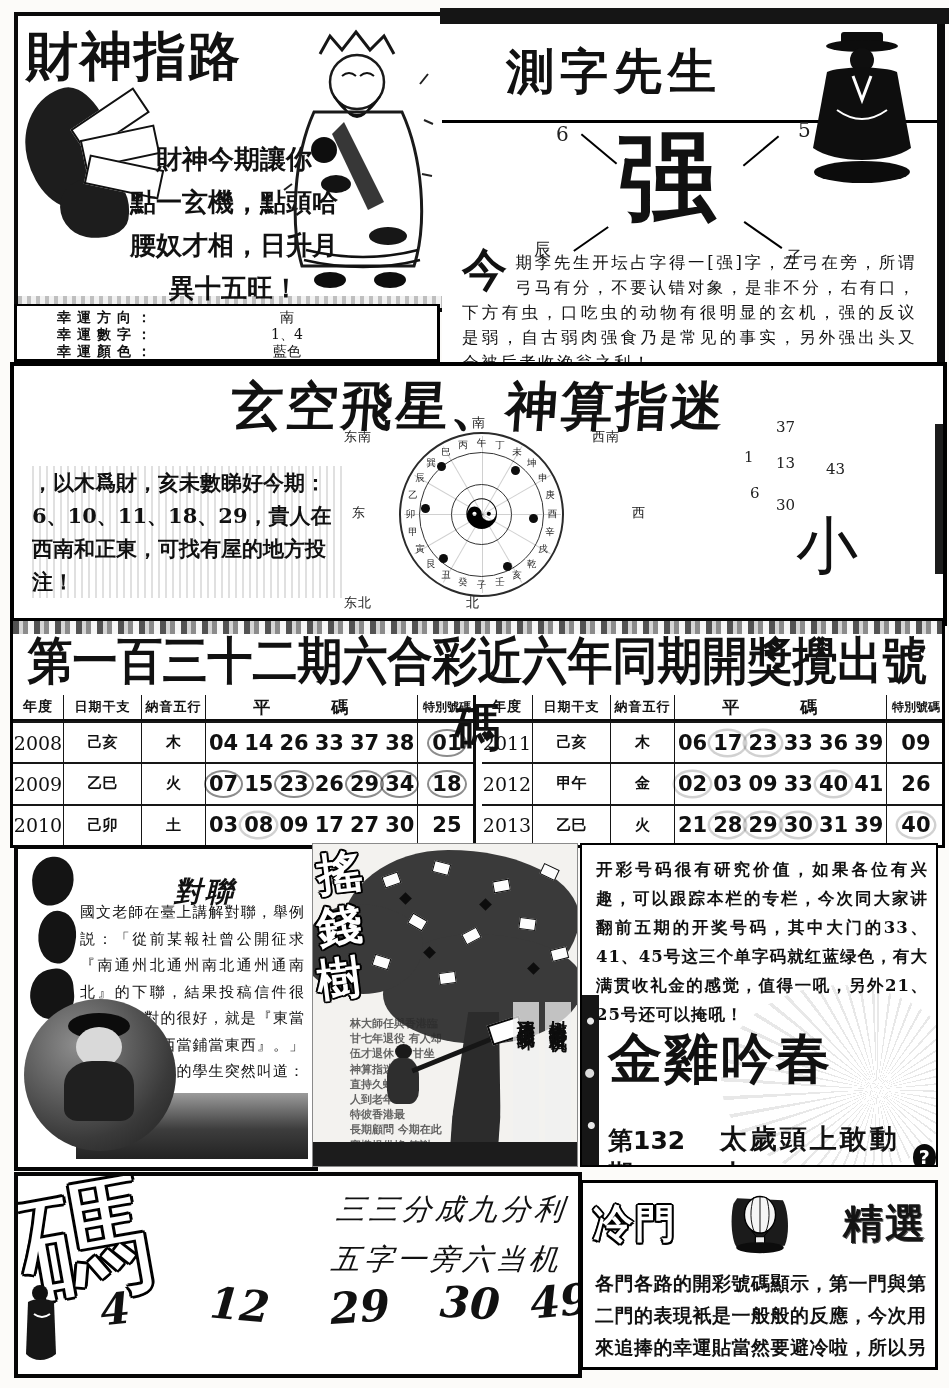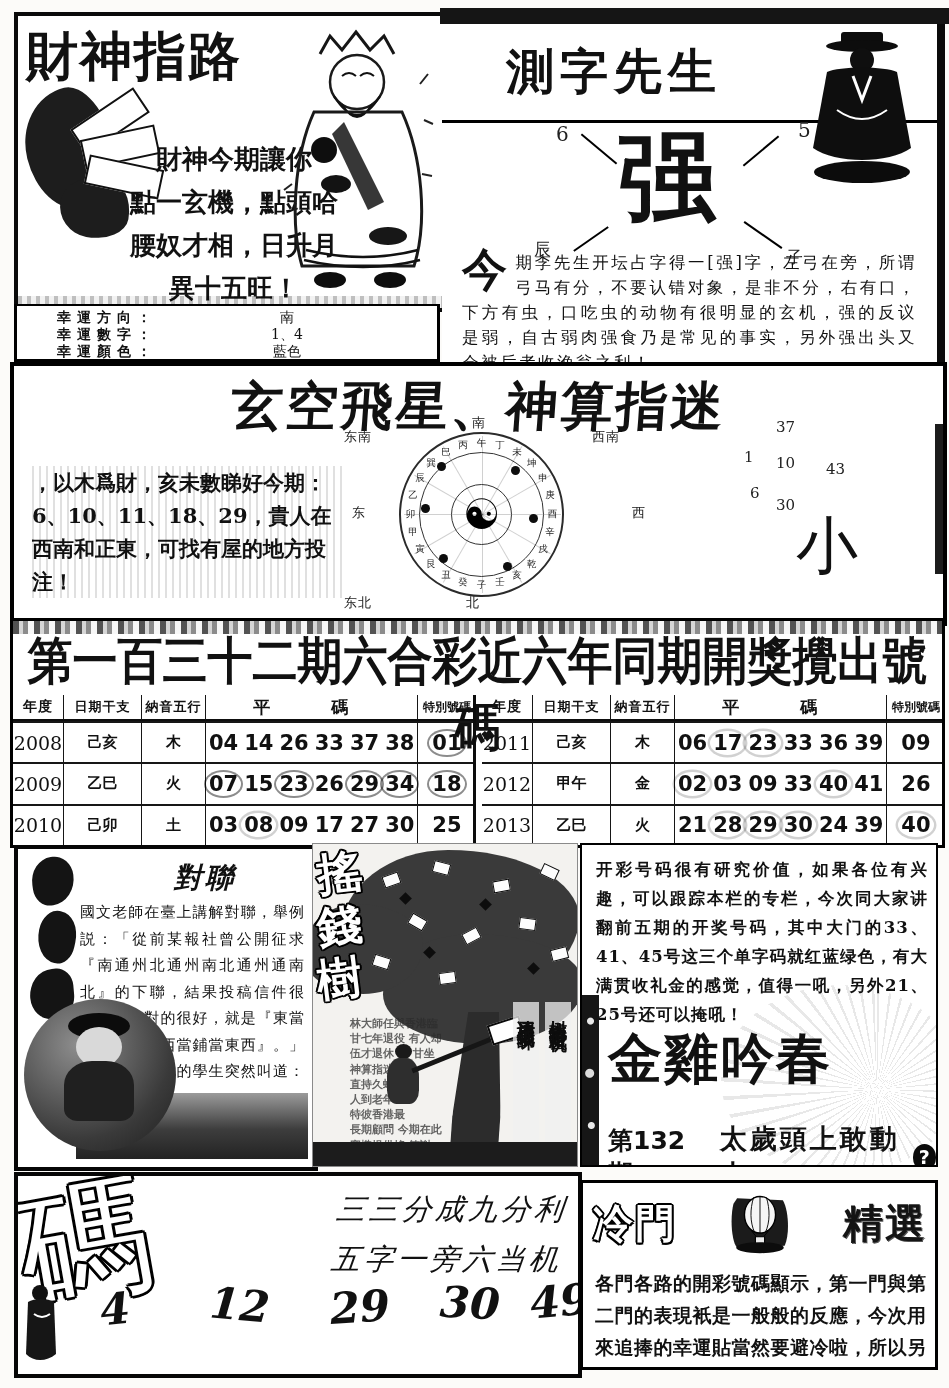--- a/index.html
+++ b/index.html
@@ -75,21 +75,21 @@
   .bl{border-left:1.5px solid #161616;}
   .tc.year{font-size:19px;font-family:"DejaVu Serif",serif;}
   .tc.gz,.tc.el{font-size:15px;font-weight:700;}
   .tc.num,.tc.sp{font-size:21px;font-weight:700;}
   .tc.num i,.tc.sp i{font-style:normal;display:inline-block;padding:0 3px;border-radius:50%;}
   .tc .c{box-shadow:0 0 0 2px rgba(0,0,0,.45);}
   .tc .cf{box-shadow:0 0 0 2.5px rgba(0,0,0,.18);}
 
   
   .p-dl{left:14px;top:845px;width:296px;height:318px;border:4px solid #060606;background:#fff;overflow:hidden;}
-  .dl-title{left:156px;top:10px;font-size:28px;font-weight:900;font-style:italic;letter-spacing:3px;}
+  .dl-title{left:156px;top:24px;font-size:28px;font-weight:900;font-style:italic;letter-spacing:3px;}
   .dl-body{left:62px;top:50px;width:224px;height:186px;font-size:15px;line-height:26.5px;
      font-family:"DejaVu Serif",serif;text-align:justify;overflow:hidden;}
   .ink{position:absolute;background:#141414;}
   .dl-photo{left:6px;top:150px;width:152px;height:152px;border-radius:50%;
      background:radial-gradient(circle at 35% 30%,#8d8d8d,#3a3a3a 65%,#1e1e1e);overflow:hidden;}
   .dl-photo .face{position:absolute;left:52px;top:28px;width:46px;height:40px;border-radius:50%;background:#d9d9d9;}
   .dl-photo .hair{position:absolute;left:44px;top:14px;width:62px;height:26px;border-radius:50%;background:#0c0c0c;}
   .dl-photo .shirt{position:absolute;left:40px;top:62px;width:70px;height:60px;border-radius:40% 40% 20% 20%;background:#202020;}
   .dl-field{left:58px;top:244px;width:232px;height:66px;background:linear-gradient(180deg,#9b9b9b,#3d3d3d 55%,#232323);}
 
@@ -282,21 +282,21 @@
     <span class="abs dir" style="left:618px;top:138px;">西</span>
     <span class="abs dir" style="left:550px;top:212px;margin-top:44px;">西北</span>
     <span class="abs dir" style="left:452px;top:228px;">北</span>
     <span class="abs dir" style="left:330px;top:228px;">东北</span>
     <span class="abs dir" style="left:338px;top:138px;">东</span>
     <span class="abs dir" style="left:330px;top:62px;">东南</span>
 
     <div class="abs xk-nums">
       <span style="left:62px;top:6px;">37</span>
       <span style="left:30px;top:36px;">1</span>
-      <span style="left:62px;top:42px;">10</span>
+      <span style="left:62px;top:42px;">13</span>
       <span style="left:112px;top:48px;">43</span>
       <span style="left:36px;top:72px;">6</span>
       <span style="left:62px;top:84px;">30</span>
     </div>
     <span class="abs xk-small">小</span>
     <div class="abs xk-blotch"></div>
   </div>
 
   <div class="abs p-table">
     <div class="abs tb-title">第一百三十二期六合彩近六年同期開獎攪出號碼</div>
@@ -452,21 +452,21 @@
       <div class="tc num">
           <i class="cf">28</i>
         </div>
       <div class="tc num">
           <i class="cf">29</i>
         </div>
       <div class="tc num">
           <i class="cf">30</i>
         </div>
       <div class="tc num">
-          <i>24</i>
+          <i>31</i>
         </div>
       <div class="tc num">
           <i>39</i>
         </div>
       <div class="tc sp bl">
           <i class="cf">40</i>
         </div>
     </div>
   </div>
 

